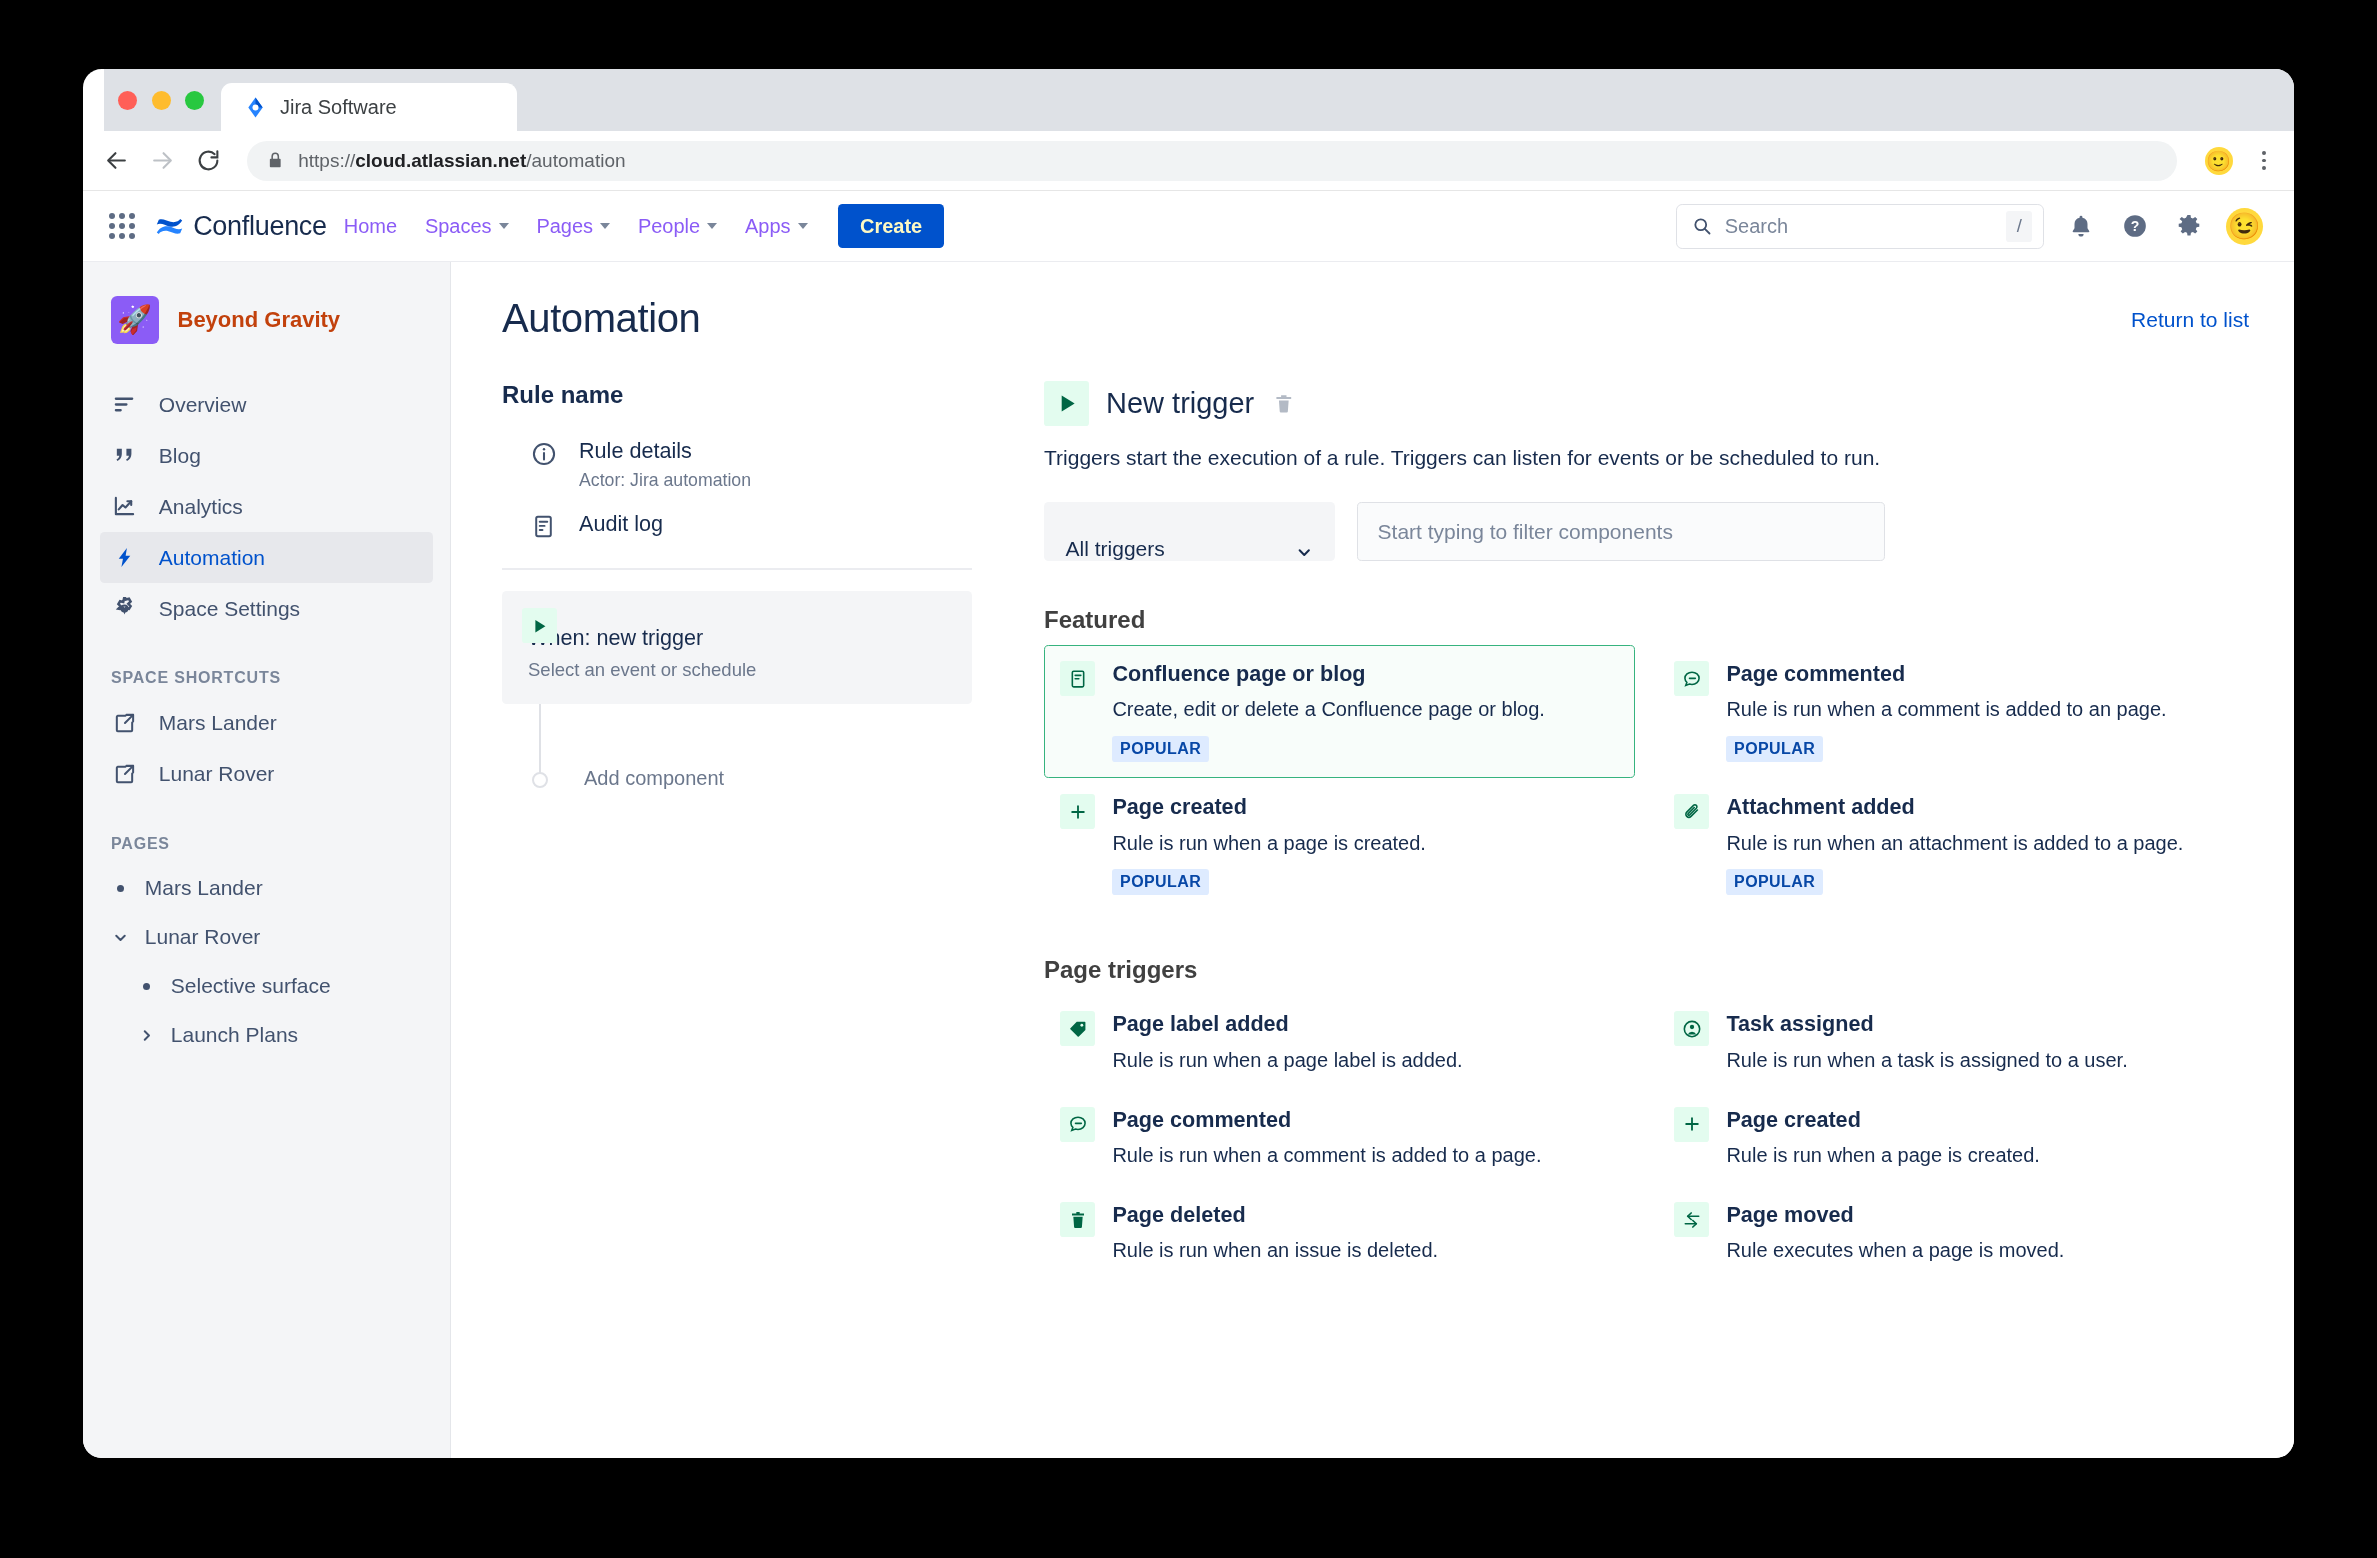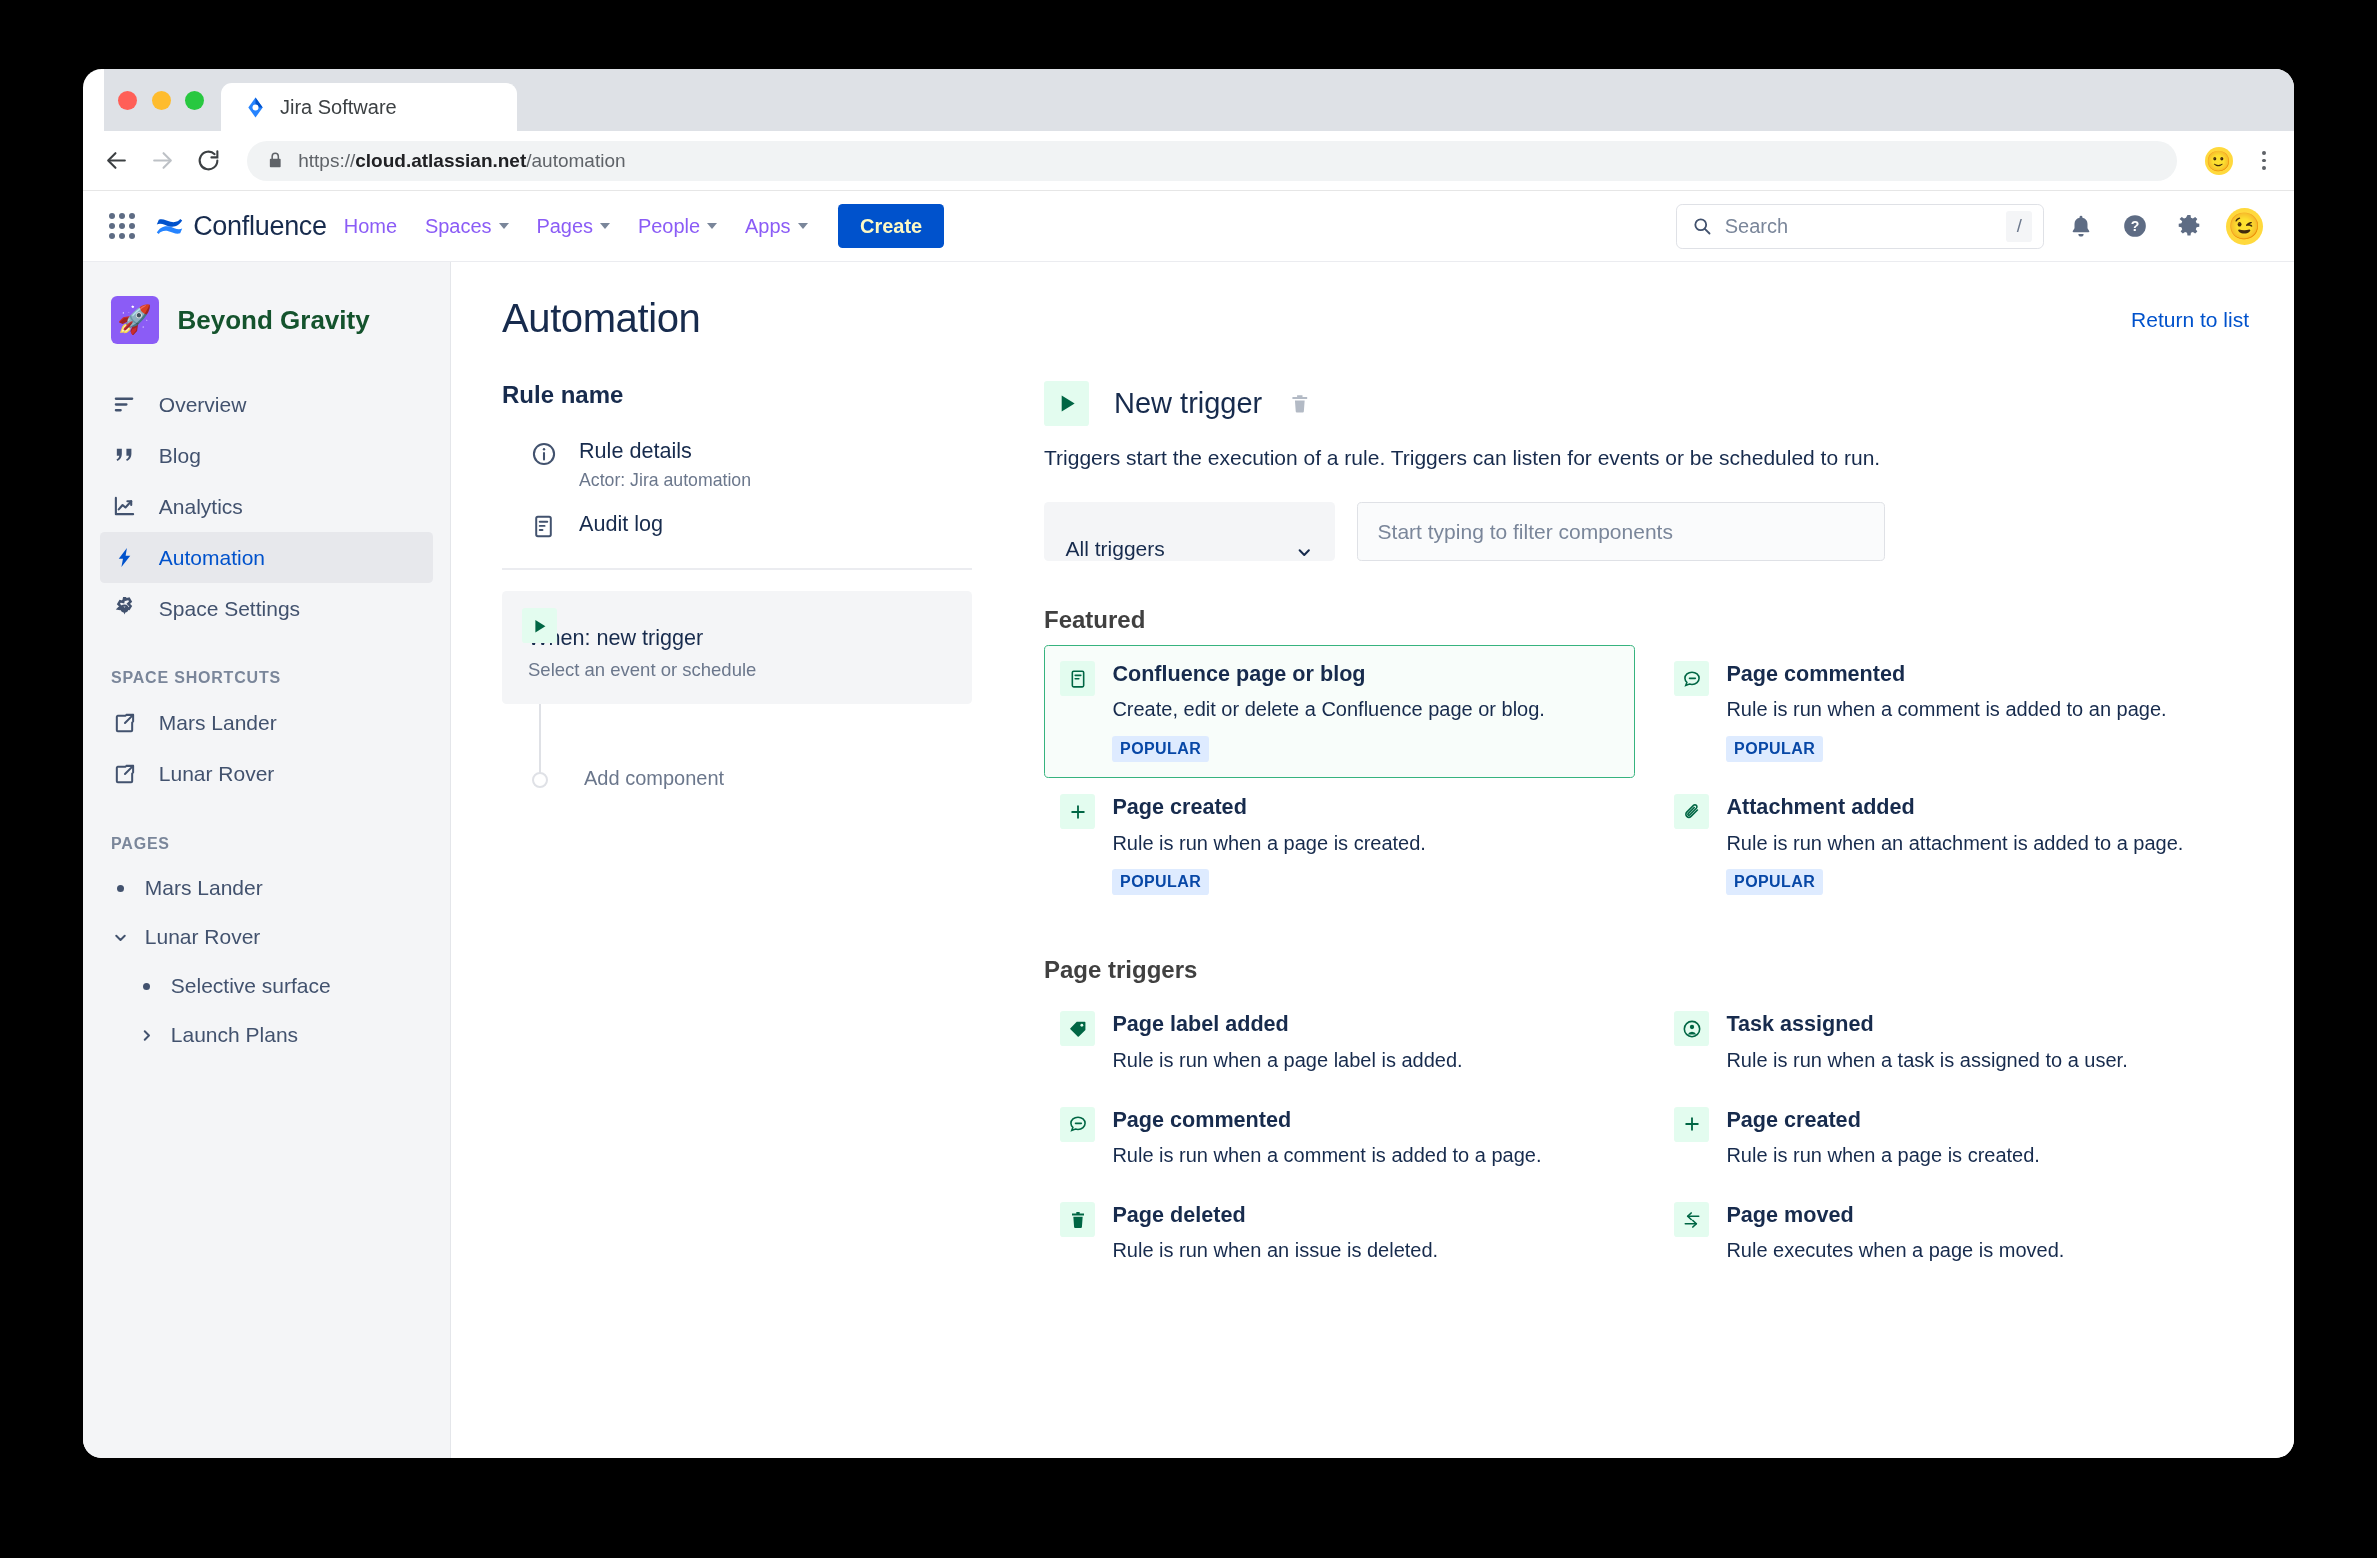--- a/index.html
+++ b/index.html
@@ -138,21 +138,21 @@
     padding: 34px 0 0 0;
     overflow: hidden;
   }
   #space-header { display: flex; align-items: center; gap: 18.5px; padding: 0 23px 0 28px; margin-bottom: 35px; }
   #space-avatar {
     width: 48px; height: 48px; border-radius: 6.2px;
     background: #8b5cf6; flex: 0 0 auto;
     display: flex; align-items: center; justify-content: center;
     font-size: 28px; line-height: 1;
   }
-  #space-name { font-size: 26px; font-weight: 700; color: #14532d; }
+  #space-name { font-size: 22px; font-weight: 700; color: #c2410c; }
 
   .side-item {
     display: flex; align-items: center; gap: 20px;
     height: 51px; margin: 0 17px; padding: 0 10.8px;
     border-radius: 4.6px;
     font-size: 21px; color: #42526e;
   }
   .side-item.active { background: #e7e8ec; color: #0052cc; }
   .side-item .sicon { width: 28px; height: 28px; display: flex; align-items: center; justify-content: center; flex: 0 0 auto; }
   .side-section {
@@ -209,21 +209,21 @@
   #connector .vline { position: absolute; left: 0; top: 0; width: 2.3px; height: 74px; background: #dfe1e6; }
   #connector .node {
     position: absolute; left: -7px; top: 68px;
     width: 16px; height: 16px; border-radius: 50%;
     border: 2.3px solid #dfe1e6; background: #ffffff;
   }
   #add-component { position: absolute; left: 45px; top: 63px; font-size: 20px; color: #6b778c; white-space: nowrap; }
 
   
   #picker-col { flex: 1; padding-left: 72px; }
-  #picker-head { display: flex; align-items: center; gap: 25px; }
+  #picker-head { display: flex; align-items: center; gap: 17px; }
   #picker-head .ph-icon {
     width: 45px; height: 45px; background: #e3fcef; border-radius: 3.1px;
     display: flex; align-items: center; justify-content: center; flex: 0 0 auto;
   }
   #picker-title { font-size: 29px; font-weight: 500; color: #172b4d; }
   #picker-trash { width: 26px; height: 26px; display: flex; align-items: center; justify-content: center; }
   #picker-desc { font-size: 21px; color: #172b4d; margin-top: 20px; }
 
   #picker-controls { display: flex; gap: 21.6px; margin-top: 32px; }
   #trigger-select {

